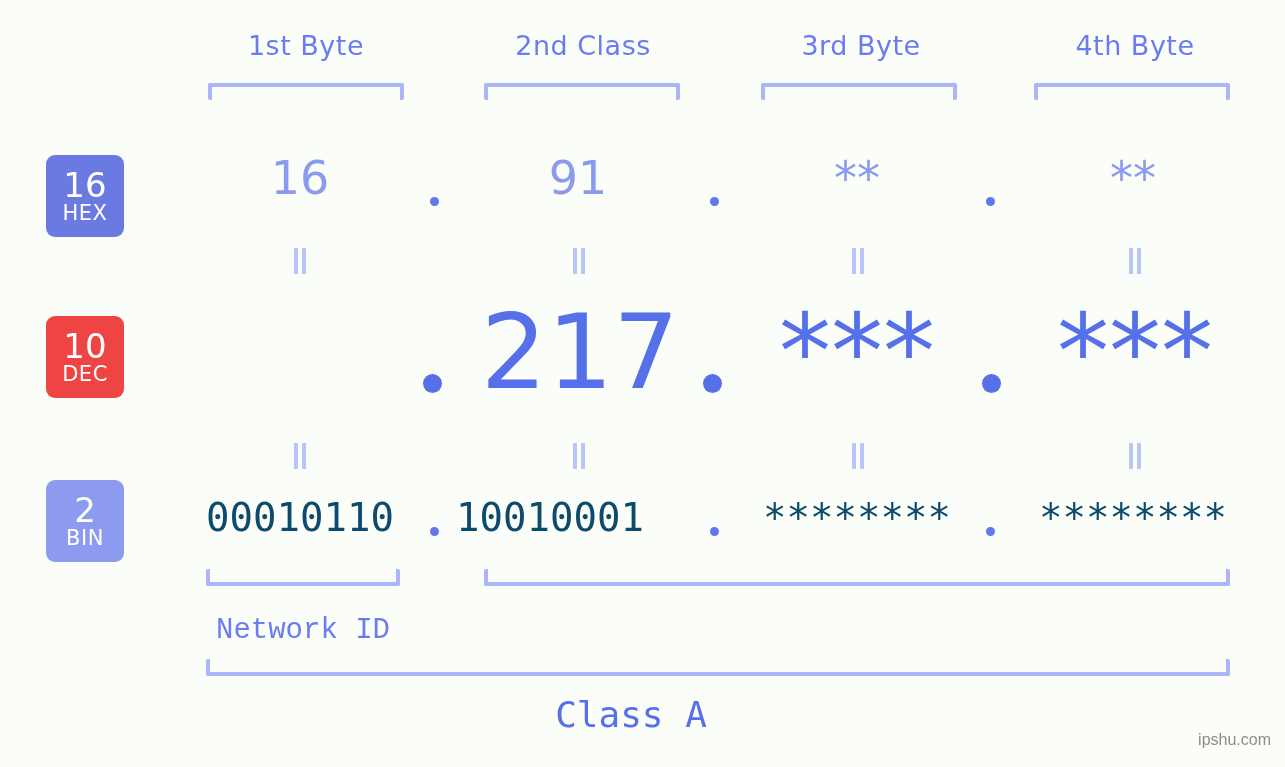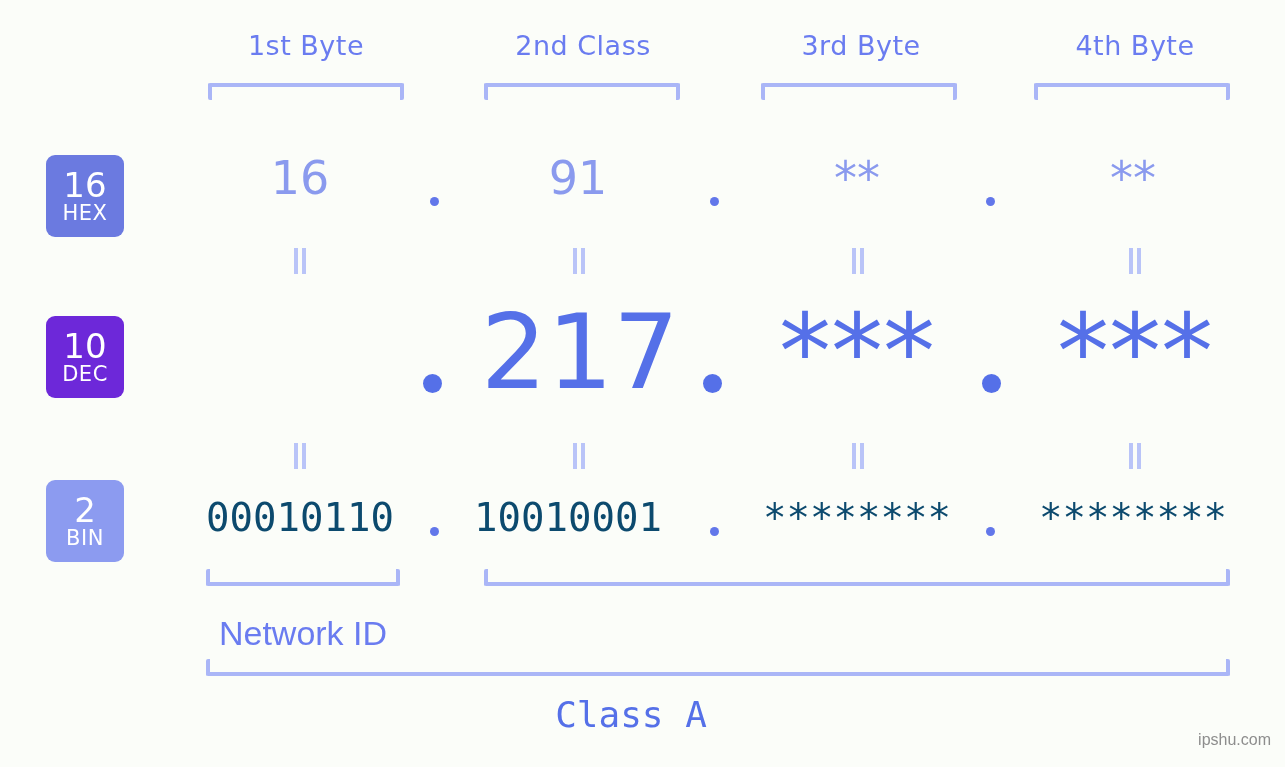--- a/index.html
+++ b/index.html
@@ -124,22 +124,22 @@
     height: 26px;
     background: #b9c4f8;
     display: block;
   }
   .eq-connector i:first-child { left: 2px; }
   .eq-connector i:last-child  { left: 10px; }
 
   
   .section-label {
     position: absolute;
-    font-family: Liberation Sans, sans-serif;
-    font-size: 34px;
+    font-family: Liberation Mono, monospace;
+    font-size: 29px;
     color: #6a7cf0;
     text-align: center;
     white-space: nowrap;
   }
 
   .class-label {
     position: absolute;
     font-family: "DejaVu Sans Mono", monospace;
     font-size: 36px;
     color: #5570e8;
@@ -177,21 +177,21 @@
 
   <div class="bracket-down" style="left:208px; top:83px; width:196px;"></div>
   <div class="bracket-down" style="left:484px; top:83px; width:196px;"></div>
   <div class="bracket-down" style="left:761px; top:83px; width:196px;"></div>
   <div class="bracket-down" style="left:1034px; top:83px; width:196px;"></div>
 
   <div class="badge" style="top:155px; background:#6b7ae0;">
     <span class="num">16</span>
     <span class="unit">HEX</span>
   </div>
-  <div class="badge" style="top:316px; background:#6d28d9;">
+  <div class="badge" style="top:316px; background:#ef4444;">
     <span class="num">10</span>
     <span class="unit">DEC</span>
   </div>
   <div class="badge" style="top:480px; background:#8c9bf0;">
     <span class="num">2</span>
     <span class="unit">BIN</span>
   </div>
 
   <div class="cell hex-val" style="left:200px; top:155px; width:200px;">
     <span>16</span>
@@ -260,21 +260,21 @@
   <div class="eq-connector" style="left:1127px; top:443px;">
       <i></i>
       <i></i>
     </div>
 
   <div class="cell bin-val" style="left:200px; top:498px; width:200px;">
     <span>00010110</span>
   </div>
   <div class="dot small" style="left:430px; top:527px;"></div>
 
-  <div class="cell bin-val" style="left:468px; top:498px; width:200px;">
+  <div class="cell bin-val" style="left:450px; top:498px; width:200px;">
     <span>10010001</span>
   </div>
   <div class="dot small" style="left:710px; top:527px;"></div>
 
   <div class="cell bin-val" style="left:757px; top:498px; width:200px;">
     <span>********</span>
   </div>
   <div class="dot small" style="left:986px; top:527px;"></div>
 
   <div class="cell bin-val" style="left:1033px; top:498px; width:200px;">

